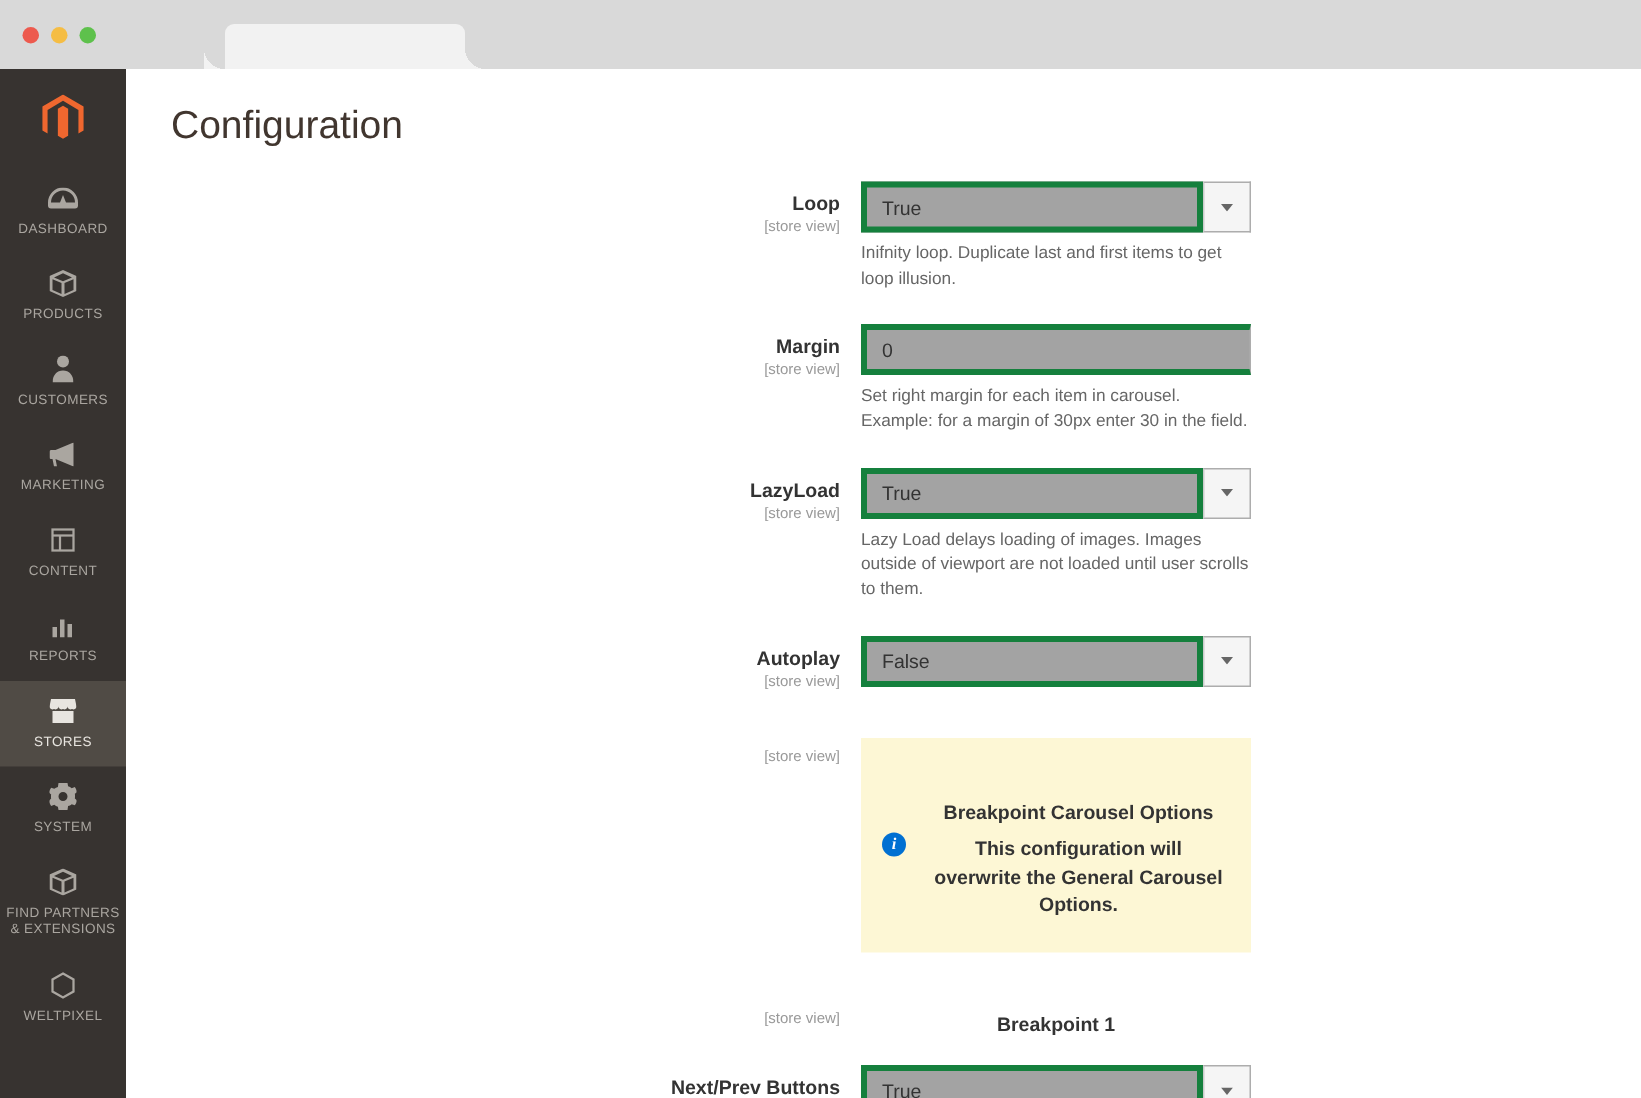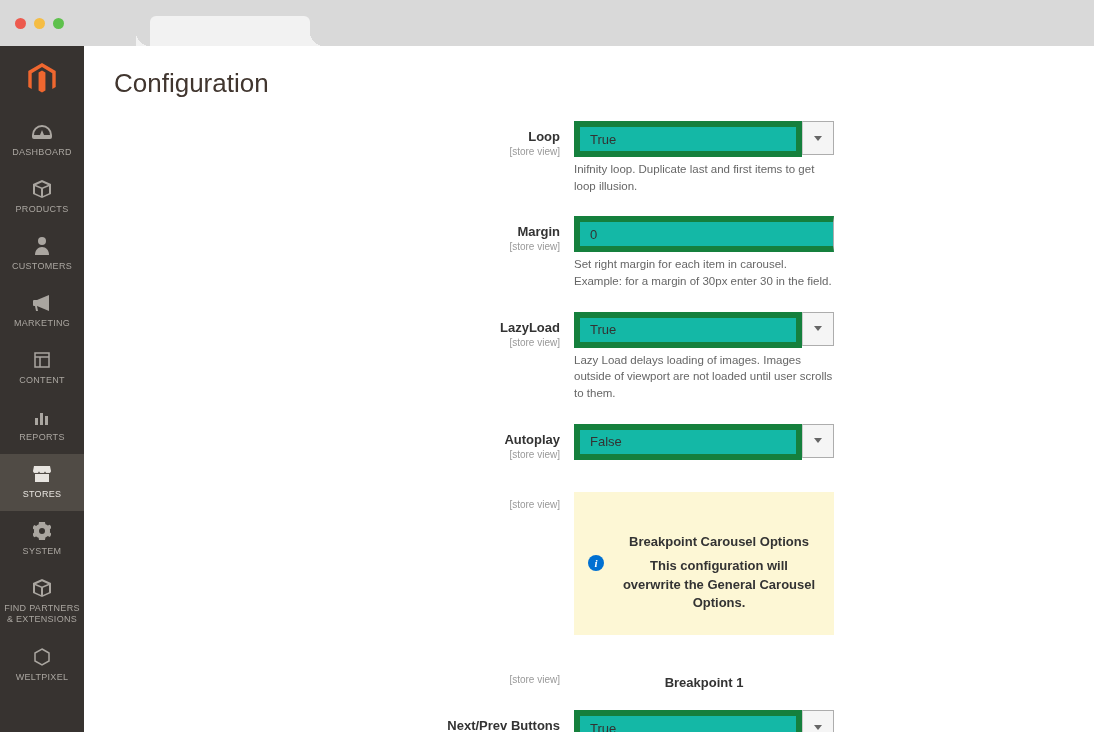--- a/index.html
+++ b/index.html
@@ -148,22 +148,22 @@
   }
   .control-col {
     width: 260px;
   }
   .select-wrap, .input-wrap {
     display: flex;
     height: 34px;
   }
   .select-body, .text-input {
     flex: 1;
-    border: 6px solid #15803d;
-    background: #14b8a6;
+    border: 4px solid #15803d;
+    background: #a3a3a3;
     padding: 12px 10px;
     font-size: 13px;
     color: #333;
     display: flex;
     align-items: center;
   }
   .text-input { border-right: 1px solid #adadad; }
   .select-arrow {
     width: 32px;
     border: 1px solid #adadad;

